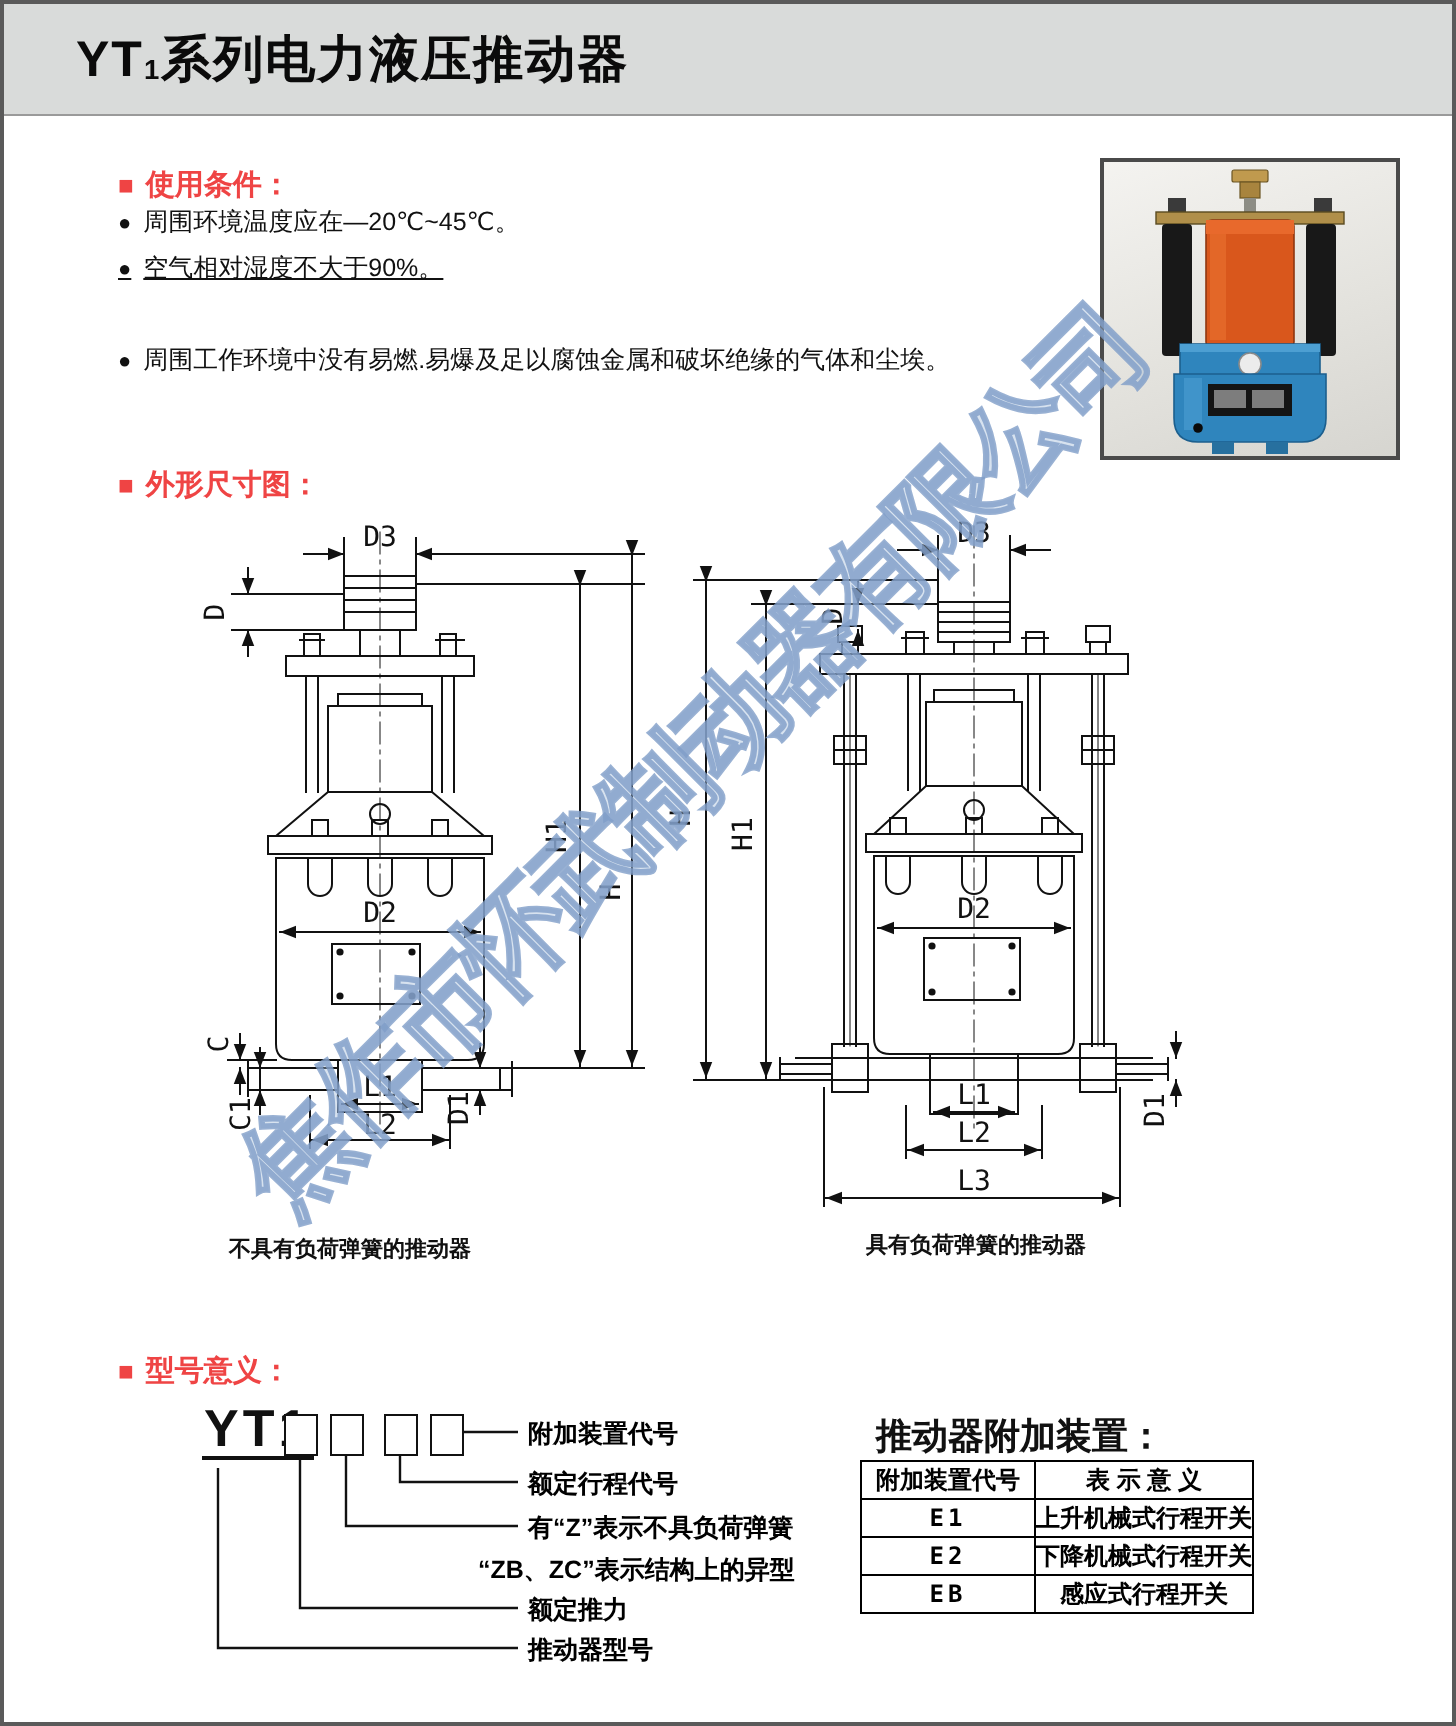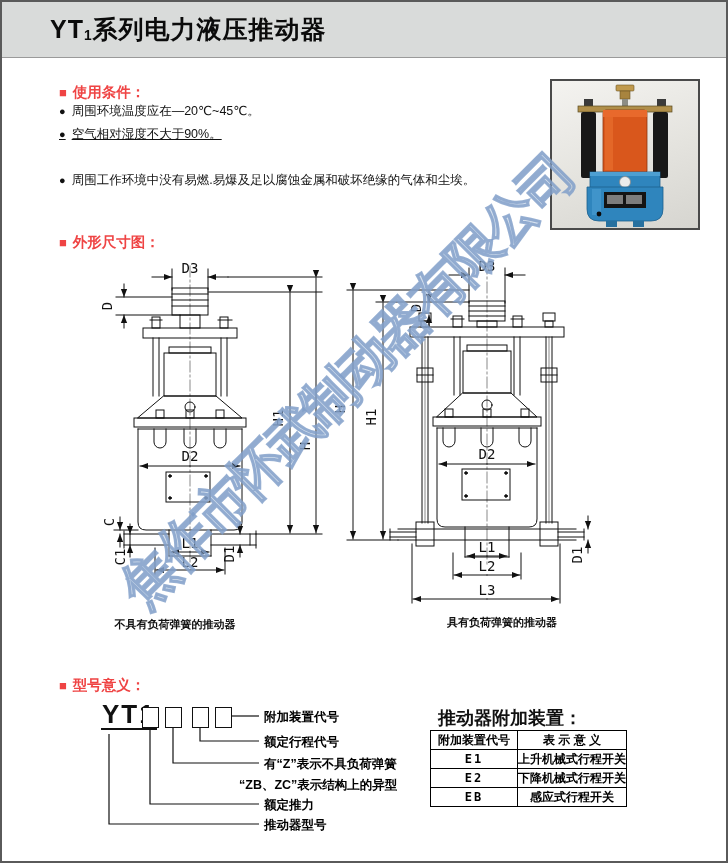--- a/index.html
+++ b/index.html
@@ -5,21 +5,21 @@
   html,body{margin:0;padding:0;background:#fff;}
   #page{
     position:relative;width:728px;height:863px;box-sizing:border-box;
     background:#fff;border:2px solid #5a5a5a;overflow:hidden;
     font-family:"Liberation Sans","DejaVu Sans",sans-serif;color:#111;
   }
   
   #header{
     position:absolute;left:0;top:0;right:0;height:56px;
     background:#d9dbda;border-bottom:1px solid #9a9a9a;
-    display:flex;align-items:center;padding-left:48px;box-sizing:border-box;
+    display:flex;align-items:center;padding-left:36px;box-sizing:border-box;
   }
   #header h1{margin:0;font-size:25px;font-weight:bold;letter-spacing:1px;color:#0b0b0b;}
   #header h1 sub{font-size:0.55em;vertical-align:-0.12em;}
   
   .sec-heading{position:absolute;font-size:14.5px;font-weight:bold;color:#ef4444;white-space:nowrap;}
   .sec-heading .mk{margin-right:6px;font-size:13px;}
   
   .bullet-line{position:absolute;left:57px;font-size:12.5px;color:#111;white-space:nowrap;}
   .bullet-line .bm{font-size:11px;margin-right:6px;}
   
@@ -351,21 +351,21 @@
       <text x="155" y="202" text-anchor="middle">D2</text>
       <text x="155" y="295" text-anchor="middle">L1</text>
       <text x="155" y="314" text-anchor="middle">L2</text>
       <text x="155" y="338" text-anchor="middle">L3</text>
       <text transform="rotate(-90 250 298)" x="250" y="298" text-anchor="middle">D1</text>
     </g>
   </svg>
   </div>
 
   <div class="cap" style="left:73px;top:615px;width:200px;">不具有负荷弹簧的推动器</div>
-  <div class="cap" style="left:400px;top:613px;width:200px;">具有负荷弹簧的推动器</div>
+  <div class="cap" style="left:386px;top:613px;width:200px;">具有负荷弹簧的推动器</div>
 
   <div id="watermark">焦作市怀武制动器有限公司</div>
 
   <div class="sec-heading" style="left:57px;top:674px;">
     <span class="mk">■</span><span>型号意义：</span>
   </div>
 
   <div id="model-code">YT1</div>
   <div class="model-box" style="left:140px;"></div>
   <div class="model-box" style="left:163px;"></div>

